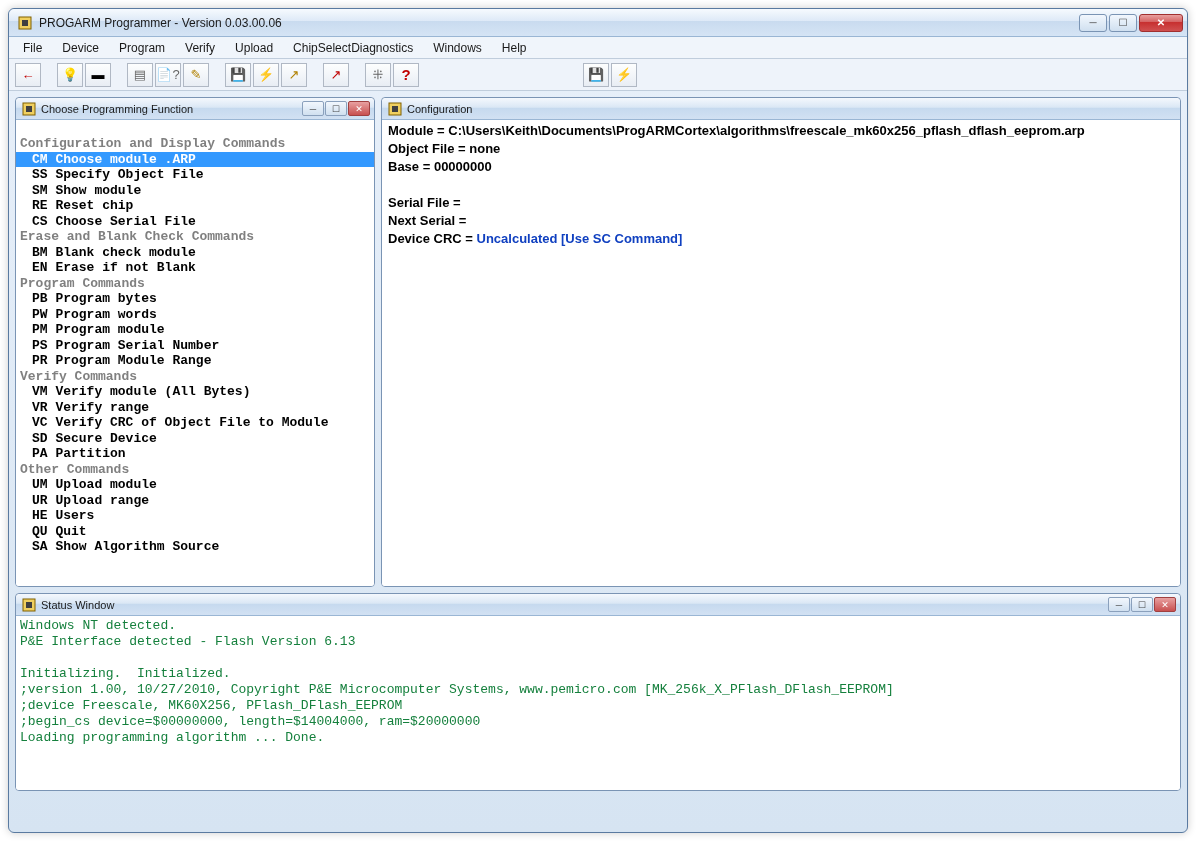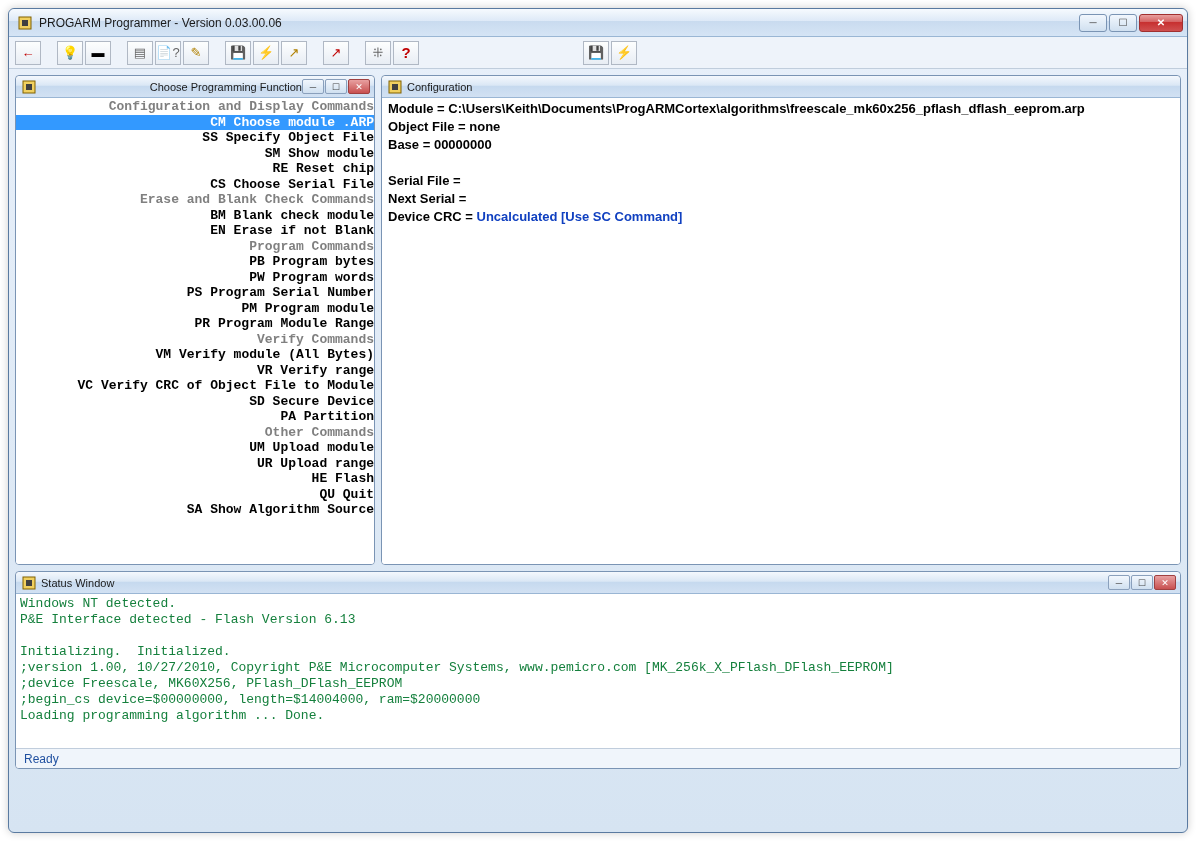--- a/index.html
+++ b/index.html
@@ -159,37 +159,37 @@
     display:flex; align-items:center; justify-content:center;
     color: #444;
     cursor: pointer;
   }
   .mdi-btn.close-mdi {
     background: linear-gradient(to bottom, #e8a0a0, #c85050);
     border-color: #a04040;
     color: #fff;
   }
   
-  .child-left { width: 360px; text-align: right; }
+  .child-left { width: 360px; }
   .child-right { flex: 1; }
   .child-bottom { height: 198px; }
   
   .content {
     flex: 1;
     overflow: auto;
     background: #fff;
   }
   
   .cmd-list {
     font-family: "Courier New", monospace;
     font-size: 13px;
     font-weight: bold;
     line-height: 15.5px;
     color: #000;
-    padding: 1px 0;
+    padding: 16px 0;
   }
   
   .cmd-group {
     color: #808080;
     padding-left: 4px;
   }
   
   .cmd-item {
     color: #000;
     padding-left: 16px;
@@ -246,20 +246,30 @@
       <rect x="5" y="5" width="6" height="6" fill="#404040"></rect>
     </svg>
     <span class="title-text">PROGARM Programmer - Version 0.03.00.06</span>
     <div class="win-controls">
       <div class="win-btn">─</div>
       <div class="win-btn">☐</div>
       <div class="win-btn close">✕</div>
     </div>
   </div>
 
+  <div class="menubar" id="menubar">
+      <div class="menu-item">File</div>
+      <div class="menu-item">Device</div>
+      <div class="menu-item">Program</div>
+      <div class="menu-item">Verify</div>
+      <div class="menu-item">Upload</div>
+      <div class="menu-item">ChipSelectDiagnostics</div>
+      <div class="menu-item">Windows</div>
+      <div class="menu-item">Help</div>
+    </div>
 
   <div class="toolbar" id="toolbar">
       <div class="tool-btn">
         <span class="tool-glyph" style="color: rgb(192, 0, 0);">←</span>
       </div>
       <div class="tool-sep"></div>
       <div class="tool-btn">
         <span class="tool-glyph" style="color: rgb(192, 160, 0);">💡</span>
       </div>
       <div class="tool-btn">
@@ -328,33 +338,33 @@
               <div class="cmd-item">SS Specify Object File</div>
               <div class="cmd-item">SM Show module</div>
               <div class="cmd-item">RE Reset chip</div>
               <div class="cmd-item">CS Choose Serial File</div>
               <div class="cmd-group">Erase and Blank Check Commands</div>
               <div class="cmd-item">BM Blank check module</div>
               <div class="cmd-item">EN Erase if not Blank</div>
               <div class="cmd-group">Program Commands</div>
               <div class="cmd-item">PB Program bytes</div>
               <div class="cmd-item">PW Program words</div>
+              <div class="cmd-item">PM Program module</div>
               <div class="cmd-item">PS Program Serial Number</div>
-              <div class="cmd-item">PM Program module</div>
               <div class="cmd-item">PR Program Module Range</div>
               <div class="cmd-group">Verify Commands</div>
               <div class="cmd-item">VM Verify module (All Bytes)</div>
               <div class="cmd-item">VR Verify range</div>
               <div class="cmd-item">VC Verify CRC of Object File to Module</div>
               <div class="cmd-item">SD Secure Device</div>
               <div class="cmd-item">PA Partition</div>
               <div class="cmd-group">Other Commands</div>
               <div class="cmd-item">UM Upload module</div>
               <div class="cmd-item">UR Upload range</div>
-              <div class="cmd-item">HE Flash</div>
+              <div class="cmd-item">HE Users</div>
               <div class="cmd-item">QU Quit</div>
               <div class="cmd-item">SA Show Algorithm Source</div>
             </div>
         </div>
       </div>
 
       <div class="mdi-child child-right">
         <div class="mdi-titlebar">
           <svg class="child-icon icon-svg" viewBox="0 0 14 14">
             <rect x="1" y="1" width="12" height="12" fill="#f0d060" stroke="#806000"></rect>
@@ -391,20 +401,17 @@
       <div class="content">
         <div class="status-content" id="statuslines">Windows NT detected.
 P&amp;E Interface detected - Flash Version 6.13
 
 Initializing.  Initialized.
 ;version 1.00, 10/27/2010, Copyright P&amp;E Microcomputer Systems, www.pemicro.com [MK_256k_X_PFlash_DFlash_EEPROM]
 ;device Freescale, MK60X256, PFlash_DFlash_EEPROM
 ;begin_cs device=$00000000, length=$14004000, ram=$20000000
 Loading programming algorithm ... Done.</div>
       </div>
-      <div class="status-bar">
-        <span>Ready</span>
-      </div>
     </div>
 
   </div>
 
 </div>
 
 </body></html>

